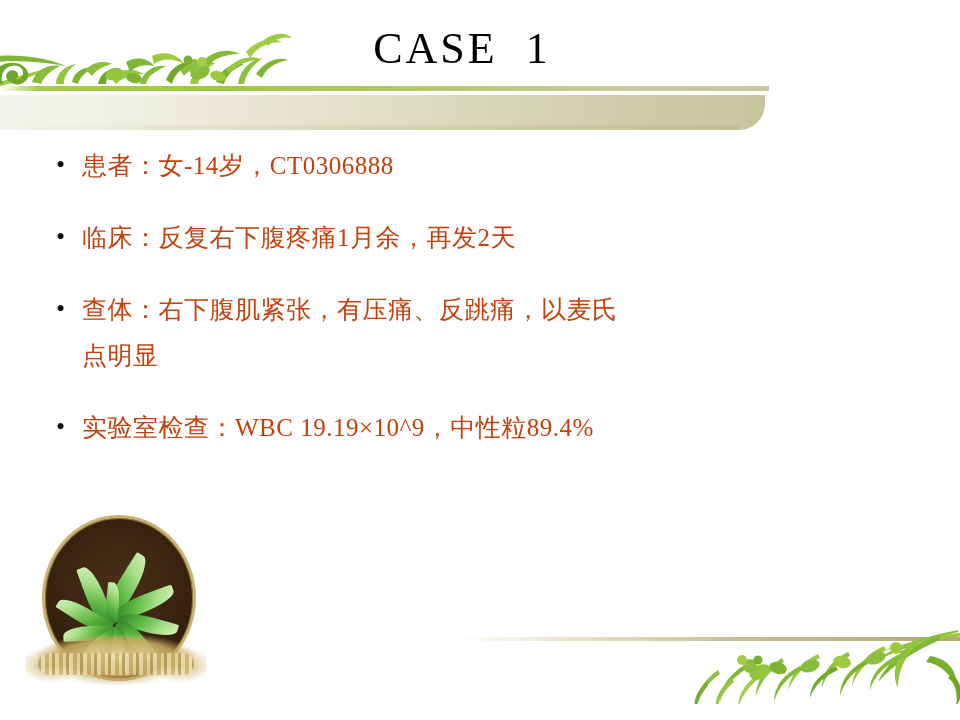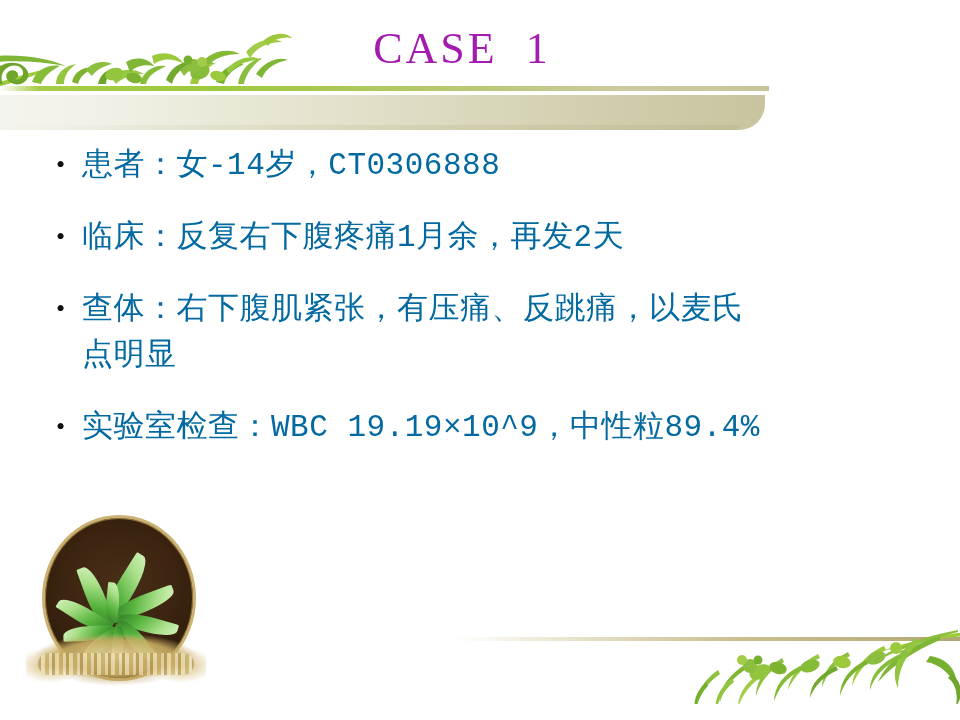--- a/index.html
+++ b/index.html
@@ -33,21 +33,21 @@
   .slide-title {
     position: absolute;
     left: 0;
     top: 24px;
     width: 924px;
     text-align: center;
     font-family: "Liberation Serif", "DejaVu Serif", serif;
     font-size: 44px;
     font-weight: 400;
     letter-spacing: 3px;
-    color: #a21caf;
+    color: #000000;
     line-height: 1.15;
     white-space: pre;
   }
 
   
   .header-rule {
     position: absolute;
     left: 0;
     top: 86px;
     width: 765px;
@@ -116,24 +116,24 @@
     font-size: 26px;
     line-height: 44px;
     color: #111;
     text-align: left;
     padding-left: 8px;
     box-sizing: border-box;
   }
 
   .bullet-text {
     flex: 1 1 auto;
-    font-family: Liberation Mono, monospace;
-    font-size: 31px;
+    font-family: Liberation Serif, serif;
+    font-size: 25px;
     line-height: 46px;
-    color: #0369a1;
+    color: #c2410c;
     letter-spacing: .5px;
   }
   .bullet-text .line2 {
     display: block;
   }
 
   
   .emblem {
     position: absolute;
     left: 26px;

